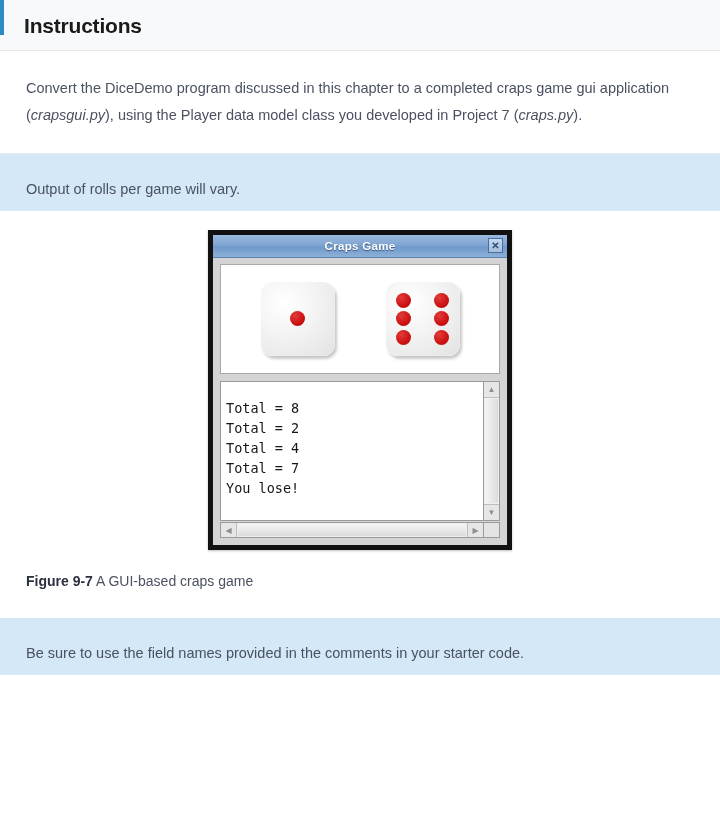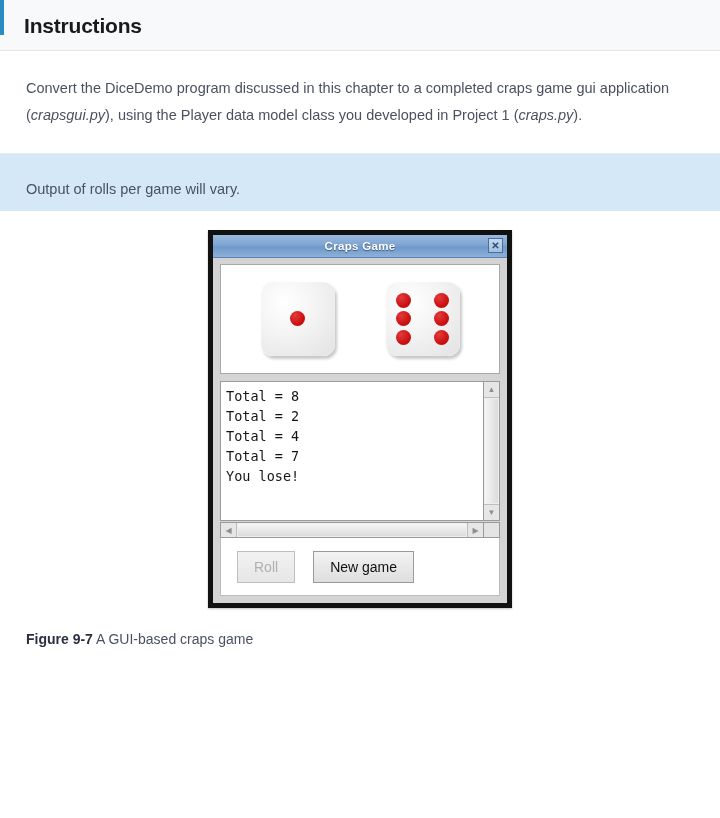--- a/index.html
+++ b/index.html
@@ -197,21 +197,21 @@
   }
   .ta-text {
     flex: 1;
     height: 140px;
     background: #ffffff;
     border: 1px solid #9b9b9b;
     font-family: "DejaVu Sans Mono", monospace;
     font-size: 13.5px;
     line-height: 20px;
     color: #151515;
-    padding: 4px 5px;
+    padding: 16px 5px;
     box-sizing: border-box;
     overflow: hidden;
     white-space: pre;
   }
   .vscroll {
     width: 16px;
     height: 140px;
     background: #efefef;
     border: 1px solid #9b9b9b;
     border-left: none;
@@ -310,21 +310,21 @@
 <body>
 
 <div class="page">
 
   <div class="panel-header">
     <div class="accent-bar"></div>
     <div class="panel-title">Instructions</div>
   </div>
 
   <div class="section plain">
-    <p class="para"><span>Convert the DiceDemo program discussed in this chapter to a completed craps game gui application (</span><i>crapsgui.py</i><span>), using the Player data model class you developed in Project 1 (</span><i>craps.py</i><span>).</span></p>
+    <p class="para"><span>Convert the DiceDemo program discussed in this chapter to a completed craps game gui application (</span><i>crapsgui.py</i><span>), using the Player data model class you developed in Project 7 (</span><i>craps.py</i><span>).</span></p>
   </div>
 
   <div class="section highlight">
     <p class="para tight">Output of rolls per game will vary.</p>
   </div>
 
 
   <div class="figure-wrap">
     <div class="figure-img">
 
@@ -384,27 +384,26 @@
             <div class="hscroll-row">
               <div class="hscroll">
                 <div class="hsb-arrow left">◀</div>
                 <div class="hsb-thumb"></div>
                 <div class="hsb-arrow right">▶</div>
               </div>
               <div class="hscroll-corner"></div>
             </div>
           </div>
 
-          <div class="button-bar">
-            <div class="btn disabled">Roll</div>
-            <div class="btn">New game</div>
-          </div>
 
         </div>
       </div>
 
     </div>
 
     <div class="caption"><b>Figure 9-7</b><span> A GUI-based craps game</span></div>
   </div>
 
+  <div class="section highlight" style="border-bottom:none;">
+    <p class="para tight">Be sure to use the field names provided in the comments in your starter code.</p>
+  </div>
 
 </div>
 
 </body></html>

